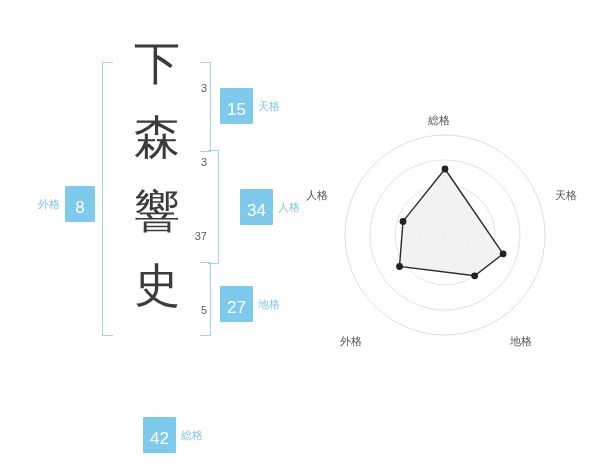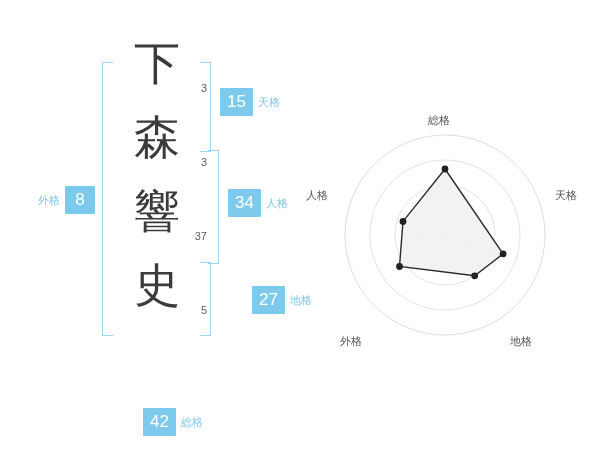--- a/index.html
+++ b/index.html
@@ -62,21 +62,21 @@
     position: absolute;
     display: flex;
     align-items: center;
     gap: 5px;
   }
   .chip .val {
     background: #7ecaec;
     color: #ffffff;
     font-size: 17px;
     line-height: 1;
-    padding: 5px 7px 6px 7px;
+    padding: 13px 7px 6px 7px;
     min-width: 16px;
     text-align: center;
     border-radius: 1px;
   }
   .chip .lbl {
     color: #7ecaec;
     font-size: 11px;
     white-space: nowrap;
     font-family: "DejaVu Sans", "Liberation Sans", sans-serif;
   }
@@ -128,36 +128,36 @@
 
   <div class="brk" style="left:208px; top:150px; width:10px; height:112px; border-width:1px 1px 1px 0;"></div>
 
   <div class="brk" style="left:200px; top:262px; width:10px; height:72px; border-width:1px 1px 1px 0;"></div>
 
   <div class="chip" style="left:220px; top:88px;">
     <span class="val">15</span>
     <span class="lbl">天格</span>
   </div>
 
-  <div class="chip" style="left:228px; top:189px;justify-content:flex-end;">
+  <div class="chip" style="left:240px; top:189px;justify-content:flex-end;">
     <span class="val">34</span>
     <span class="lbl">人格</span>
   </div>
 
-  <div class="chip" style="left:220px; top:286px;margin-left:32px;">
+  <div class="chip" style="left:220px; top:286px;">
     <span class="val">27</span>
     <span class="lbl">地格</span>
   </div>
 
   <div class="chip left-lbl" style="left:38px; top:186px;">
     <span class="val">8</span>
     <span class="lbl">外格</span>
   </div>
 
-  <div class="chip" style="left:143px; top:408px;">
+  <div class="chip" style="left:143px; top:417px;">
     <span class="val">42</span>
     <span class="lbl">総格</span>
   </div>
 
   <div class="radar-wrap">
     <svg width="290" height="270" viewBox="0 0 290 270">
       <g transform="translate(145,125)">
 
         <circle r="100" fill="none" stroke="#dedede" stroke-width="1"></circle>
         <circle r="75" fill="none" stroke="#e2e2e2" stroke-width="1"></circle>

